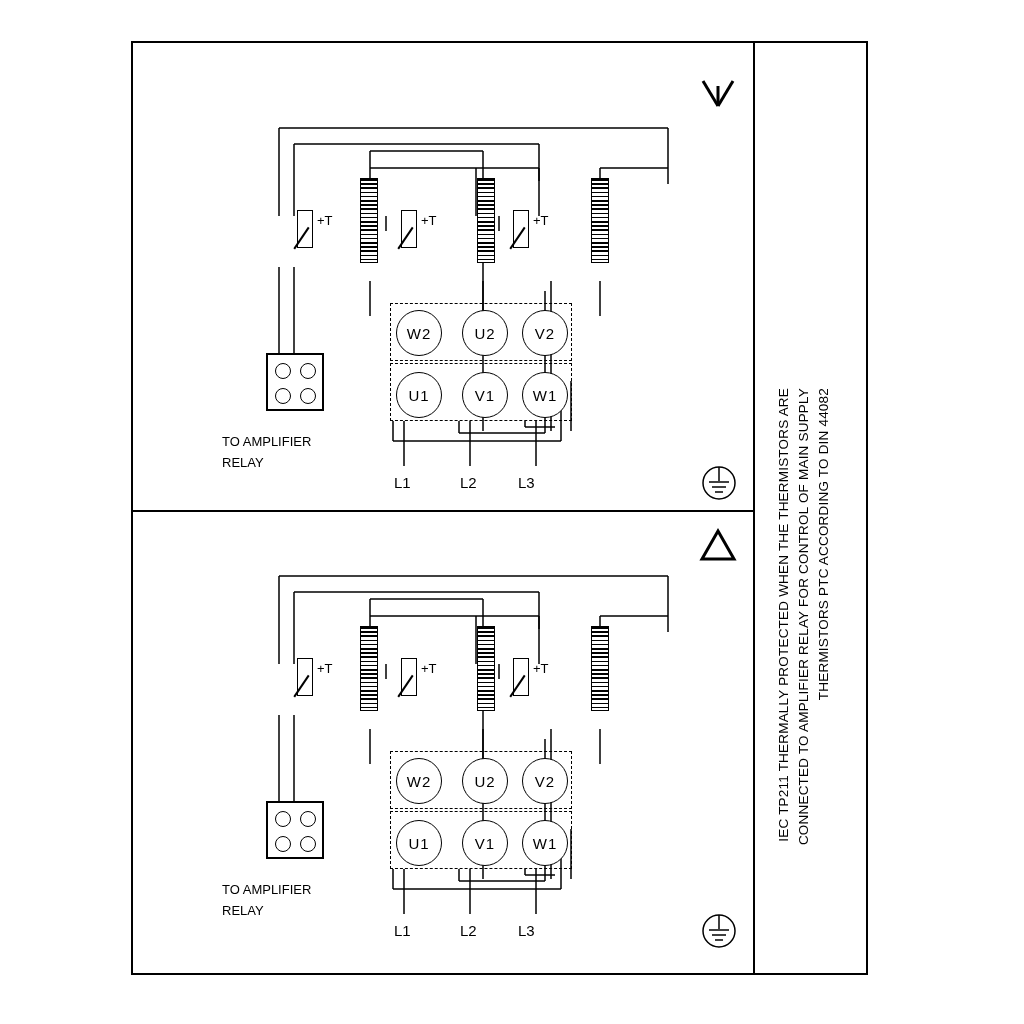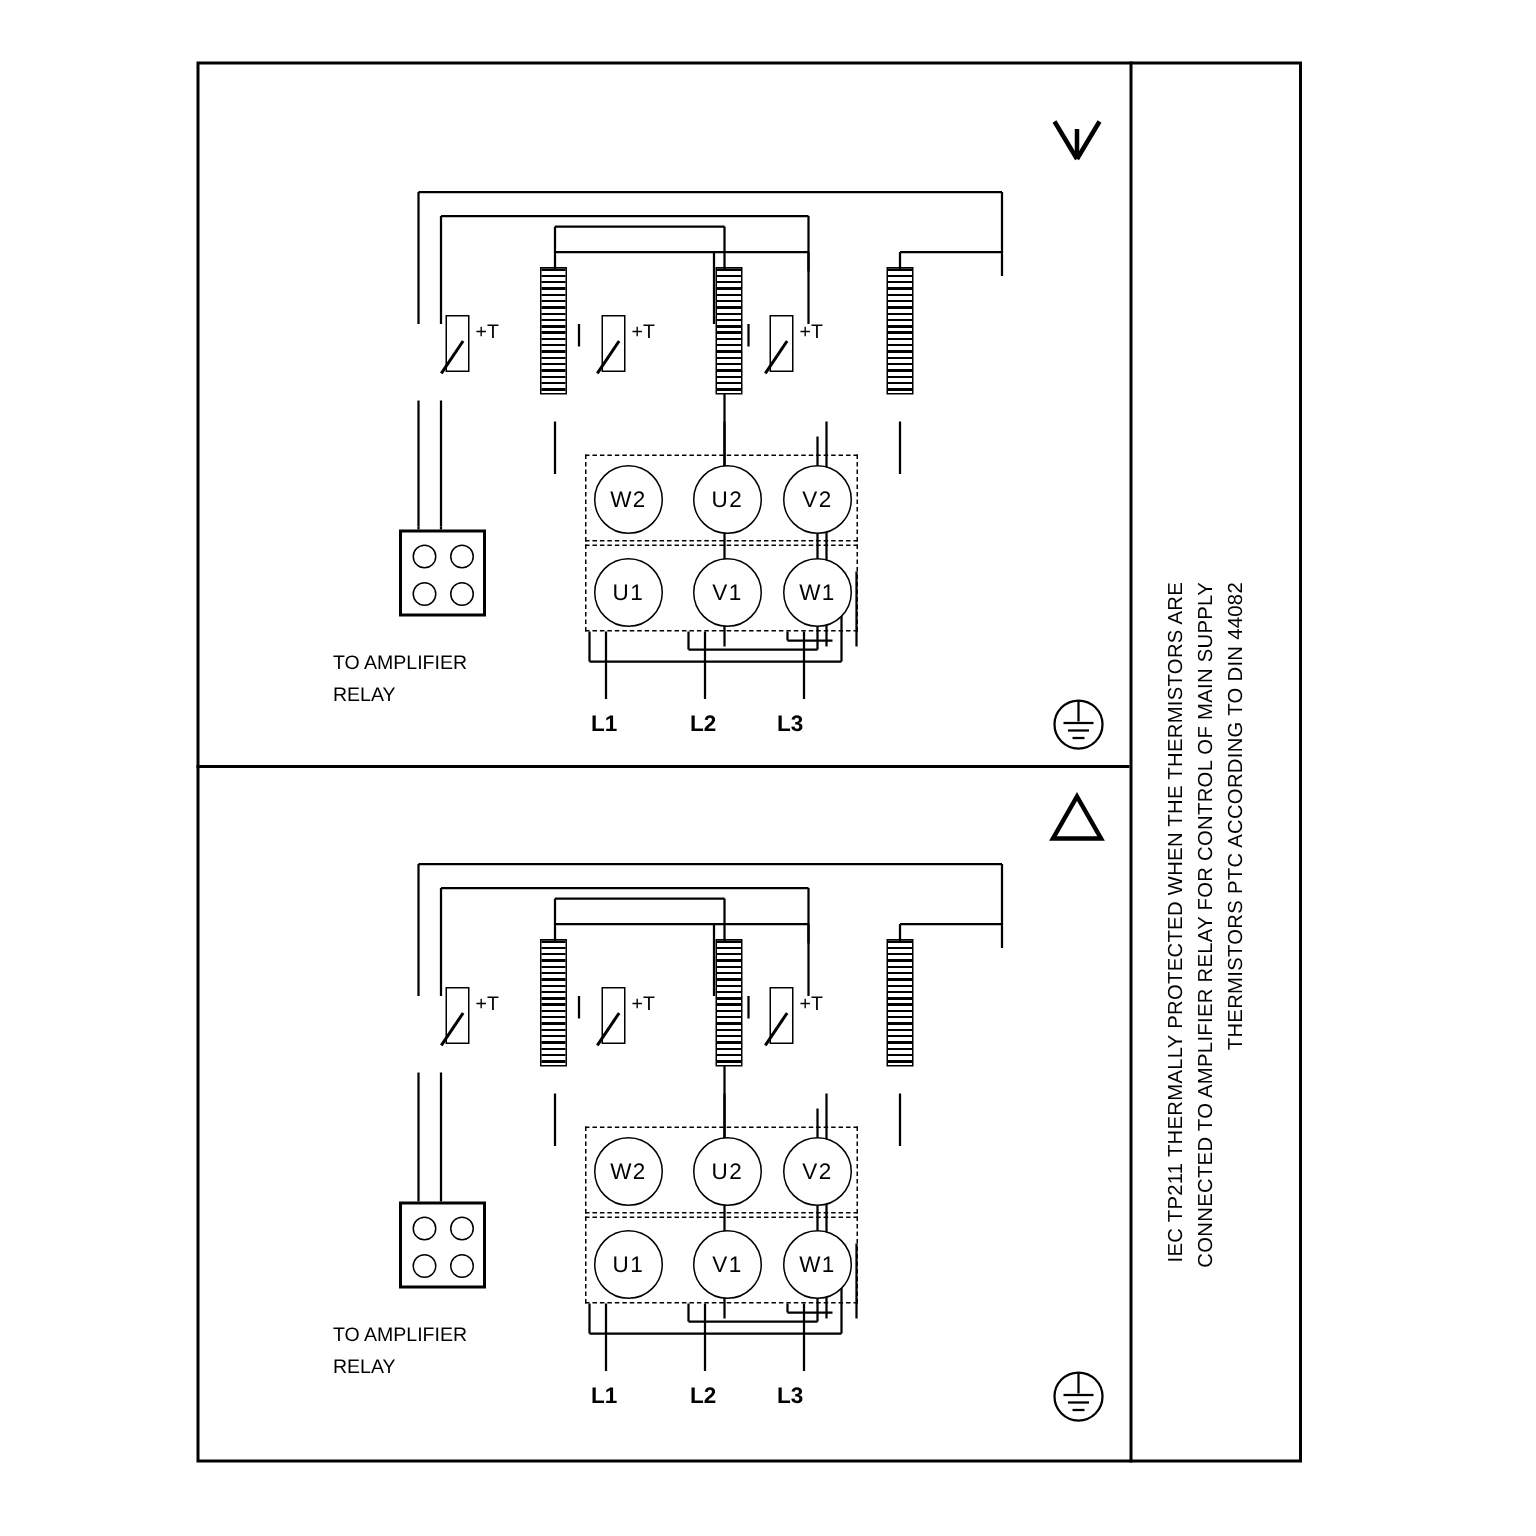--- a/index.html
+++ b/index.html
@@ -1,20 +1,20 @@
 <!DOCTYPE html>
 <html><head>
 <meta charset="utf-8">
 <style>
   html,body{margin:0;padding:0;background:#ffffff;}
   body{width:1024px;height:1024px;font-family:"Liberation Sans",sans-serif;color:#000;}
   #sheet{position:relative;width:1024px;height:1024px;overflow:hidden;}
   .line{position:absolute;background:#000;}
   .txt{position:absolute;font-size:13px;color:#000;white-space:nowrap;}
-  .txt.big{font-size:15px;font-weight:bold;}
+  .txt.big{font-size:15px;}
   .frame{position:absolute;border:2px solid #000;box-sizing:border-box;}
   .coil{position:absolute;box-sizing:border-box;border:1.5px solid #000;background:
      repeating-linear-gradient(to bottom,#000 0 1.6px,#fff 1.6px 4.2px);}
   .term{position:absolute;border:1.5px solid #000;border-radius:50%;background:#fff;
         display:flex;align-items:center;justify-content:center;font-size:15px;letter-spacing:1px;}
   .dash{position:absolute;border:1px dashed #000;box-sizing:border-box;}
   .ptc{position:absolute;border:1.5px solid #000;background:#fff;box-sizing:border-box;}
   .ptcslash{position:absolute;background:#000;height:1.5px;transform-origin:left center;}
   .plug{position:absolute;border:2px solid #000;background:#fff;box-sizing:border-box;}
   .hole{position:absolute;border:1.5px solid #000;border-radius:50%;background:#fff;}

